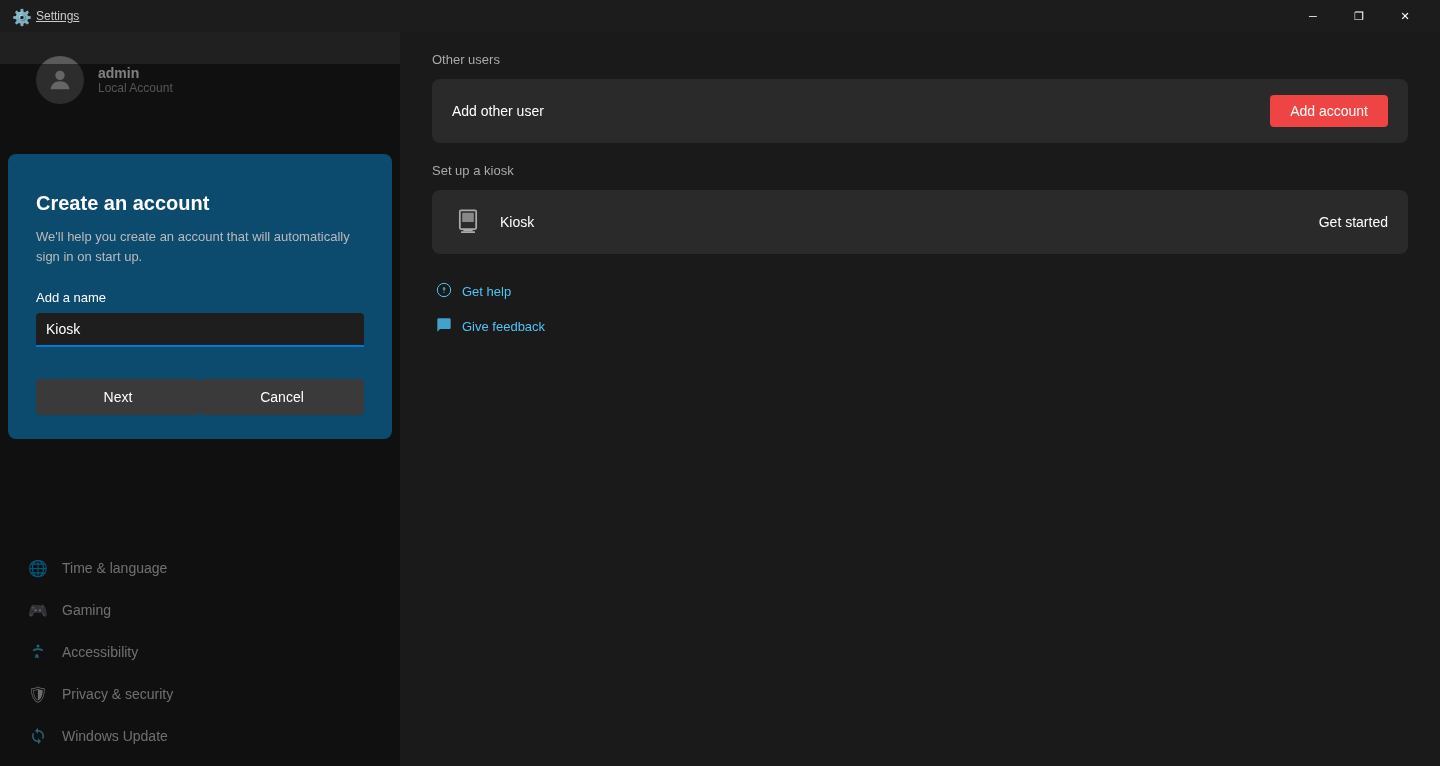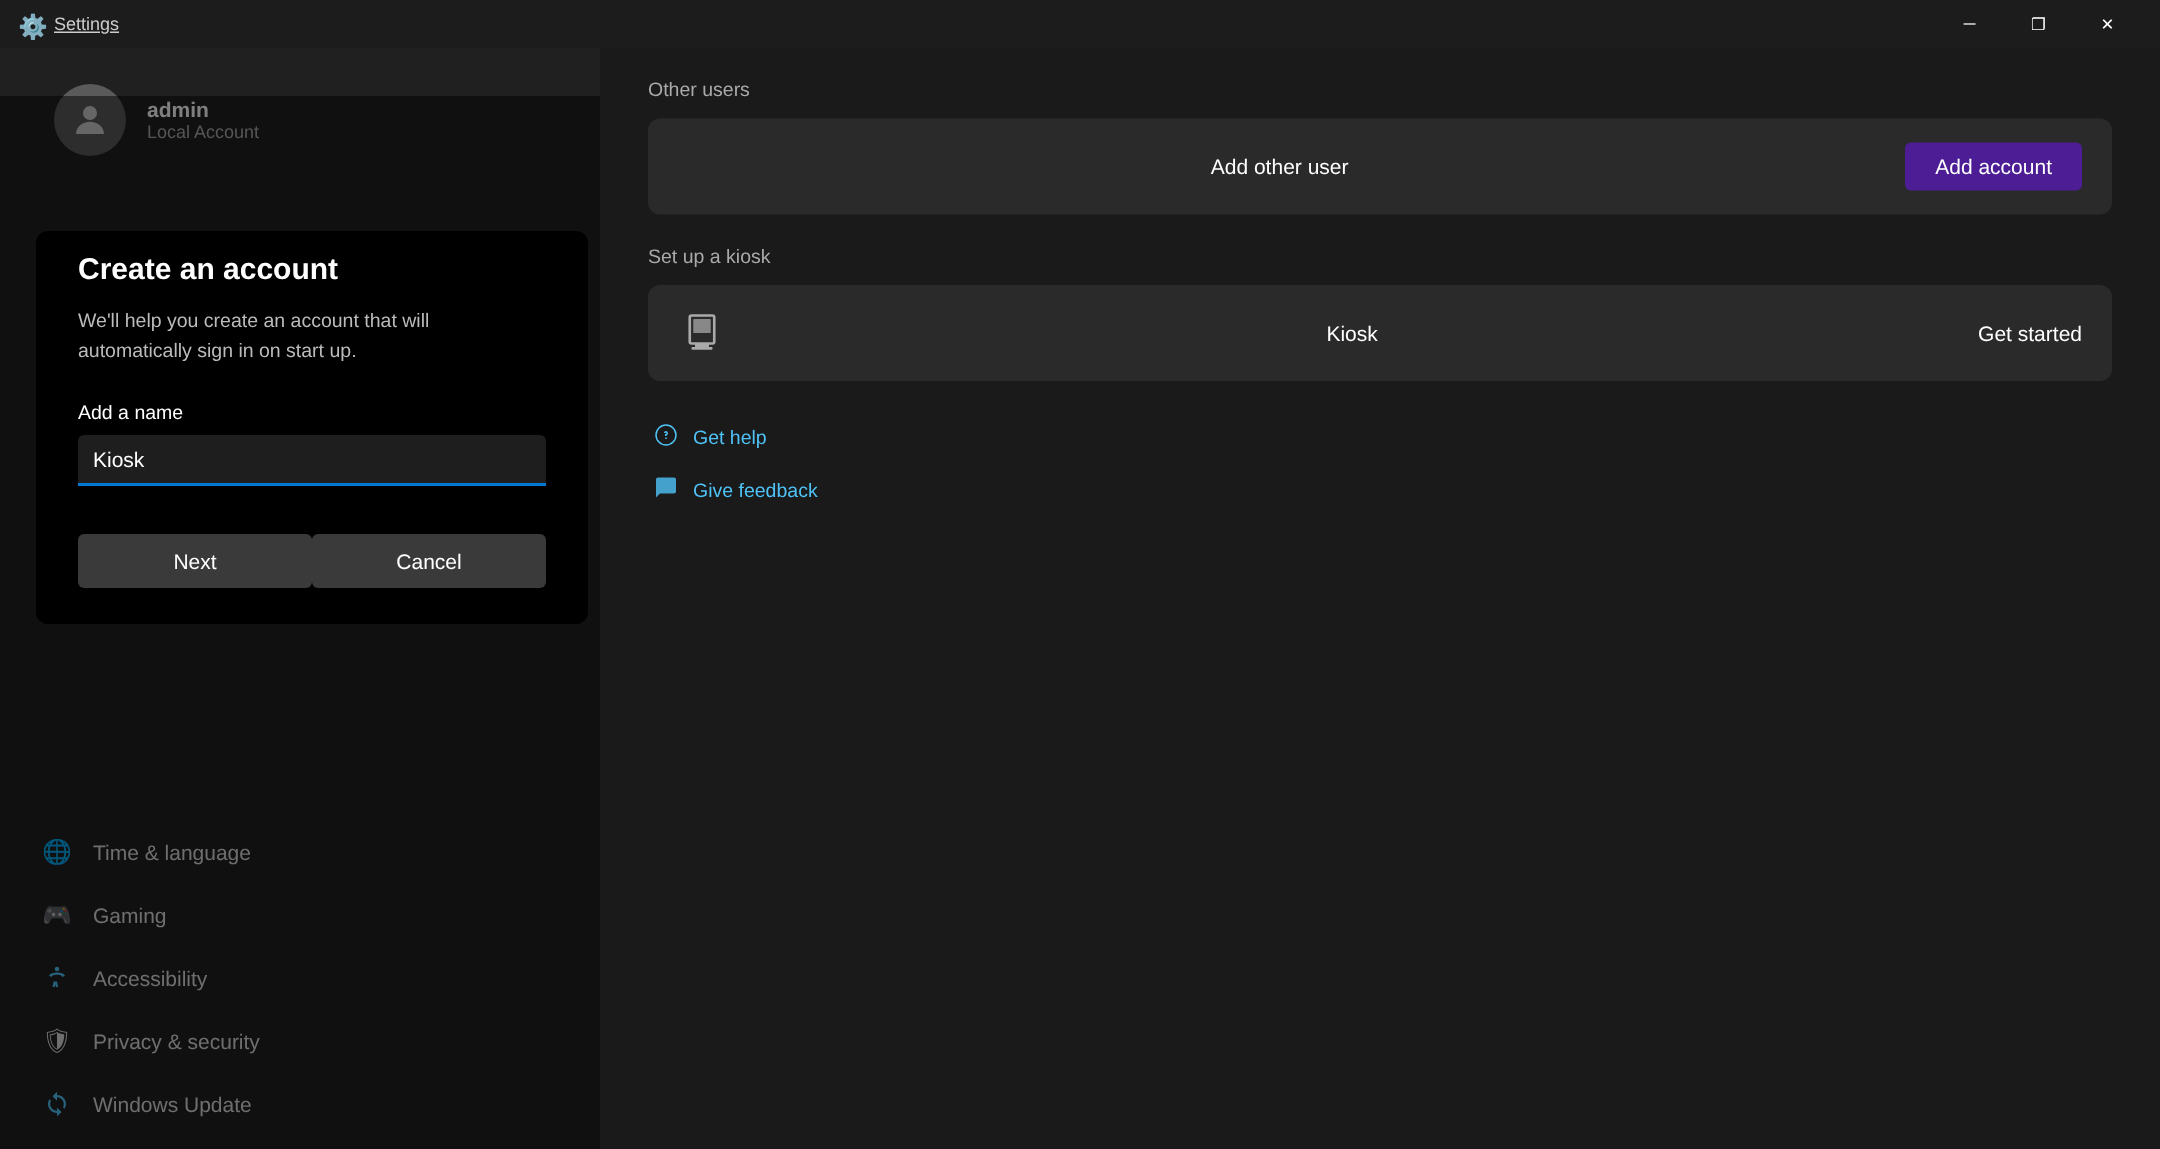--- a/index.html
+++ b/index.html
@@ -104,25 +104,24 @@
       height: calc(100% - 32px);
       background: rgba(0,0,0,0.5);
       z-index: 50;
       display: flex;
       align-items: flex-start;
       padding-top: 90px;
       padding-left: 8px;
       padding-right: 8px;
     }
     .dialog {
-      background: #000000;
+      background: #0c4a6e;
       border-radius: 8px;
       width: 390px;
-      padding: 15px 28px 24px 28px;
-      margin-left: 16px;
+      padding: 38px 28px 24px 28px;
     }
     .dialog-title {
       font-size: 20px;
       font-weight: 600;
       color: #fff;
       margin-bottom: 12px;
     }
     .dialog-description {
       font-size: 13px;
       color: #bbb;
@@ -245,30 +244,29 @@
       align-items: center;
       padding: 16px 20px;
       gap: 16px;
     }
     .card-row-text {
       flex: 1;
     }
     .card-row-title {
       font-size: 14px;
       color: #fff;
-      text-align: center;
     }
     .card-row-desc {
       font-size: 12px;
       color: #999;
       margin-top: 2px;
     }
 
     .btn-add-account {
-      background: #4c1d95;
+      background: #ef4444;
       color: #fff;
       border: none;
       border-radius: 4px;
       padding: 8px 20px;
       font-size: 14px;
       cursor: pointer;
       white-space: nowrap;
     }
 
     .btn-get-started {

